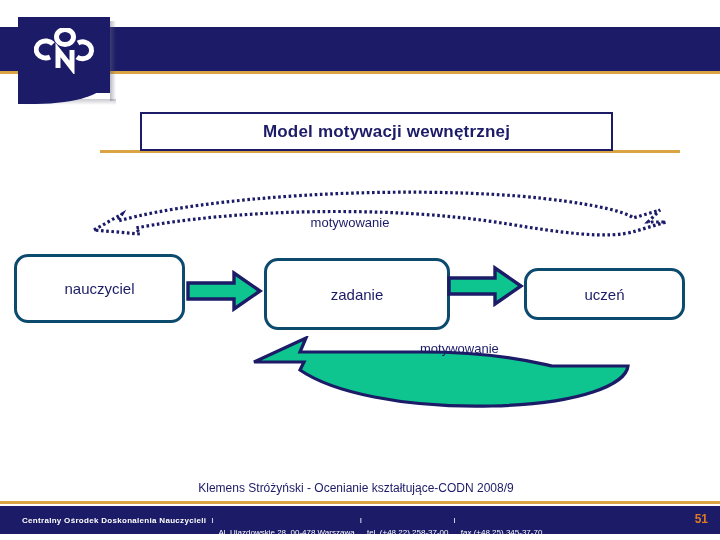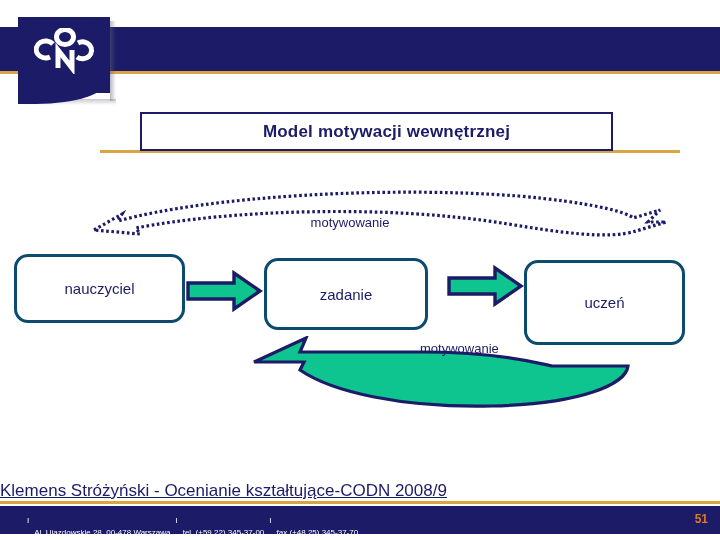--- a/index.html
+++ b/index.html
@@ -68,38 +68,38 @@
   }
 
   
   .nodebox{
     position:absolute;background:#ffffff;border:3px solid #0c4a6e;
     border-radius:14px;box-sizing:border-box;
     display:flex;align-items:center;justify-content:center;
   }
   .nodebox span{font-size:15px;color:#1b1b68;white-space:nowrap;}
   #box-teacher{left:14px;top:254px;width:171px;height:69px;}
-  #box-task{left:264px;top:258px;width:164px;height:72px;}
-  #box-student{left:524px;top:260px;width:161px;height:85px;}
+  #box-task{left:264px;top:258px;width:186px;height:72px;}
+  #box-student{left:524px;top:268px;width:161px;height:52px;}
 
   .arrow-sm{position:absolute;}
   #arrow-1{left:186px;top:270px;width:78px;height:42px;}
   #arrow-2{left:447px;top:265px;width:78px;height:42px;}
 
   
   .green-wrap{position:absolute;left:252px;top:336px;width:382px;height:74px;}
   .lbl-mot-bot{
     position:absolute;left:420px;top:341px;width:130px;
     text-align:left;font-size:13px;color:#1b1b68;
   }
 
   
   .credit{
-    position:absolute;left:0;top:481px;width:712px;text-align:left;
-    font-size:17px;color:#1b1b68;text-decoration:underline;
+    position:absolute;left:0;top:481px;width:712px;text-align:center;
+    font-size:12px;color:#1b1b68;
   }
   .ftr-gold{
     position:absolute;left:0;top:501px;width:720px;height:3px;background:#d9a441;
   }
   .ftr-bar{
     position:absolute;left:0;top:506px;width:720px;height:28px;background:#1b1b68;
   }
   .ftr-inner{
     position:absolute;left:22px;top:512px;width:676px;height:16px;
     display:flex;align-items:center;
@@ -182,22 +182,23 @@
              C374 48 330 68 240 70
              C150 72 80 56 48 34
              L52 26 Z" fill="#0ec48f" stroke="#1b1b68" stroke-width="3.2" stroke-linejoin="miter"></path>
   </svg>
   <div class="lbl-mot-bot">motywowanie</div>
 
   <div class="credit">Klemens Stróżyński - Ocenianie kształtujące-CODN 2008/9</div>
   <div class="ftr-gold"></div>
   <div class="ftr-bar"></div>
   <div class="ftr-inner">
+    <span class="ftr-org">Centralny Ośrodek Doskonalenia Nauczycieli</span>
     <span class="ftr-sep">I</span>
     <span class="ftr-txt">Al. Ujazdowskie 28, 00-478 Warszawa</span>
     <span class="ftr-sep">I</span>
-    <span class="ftr-txt">tel. (+59 22) 345-37-00</span>
+    <span class="ftr-txt">tel. (+48 22) 258-37-00</span>
     <span class="ftr-sep">I</span>
     <span class="ftr-txt">fax (+48 25) 345-37-70</span>
   </div>
   <div class="ftr-page">51</div>
 
 </div>
 
 </body></html>

